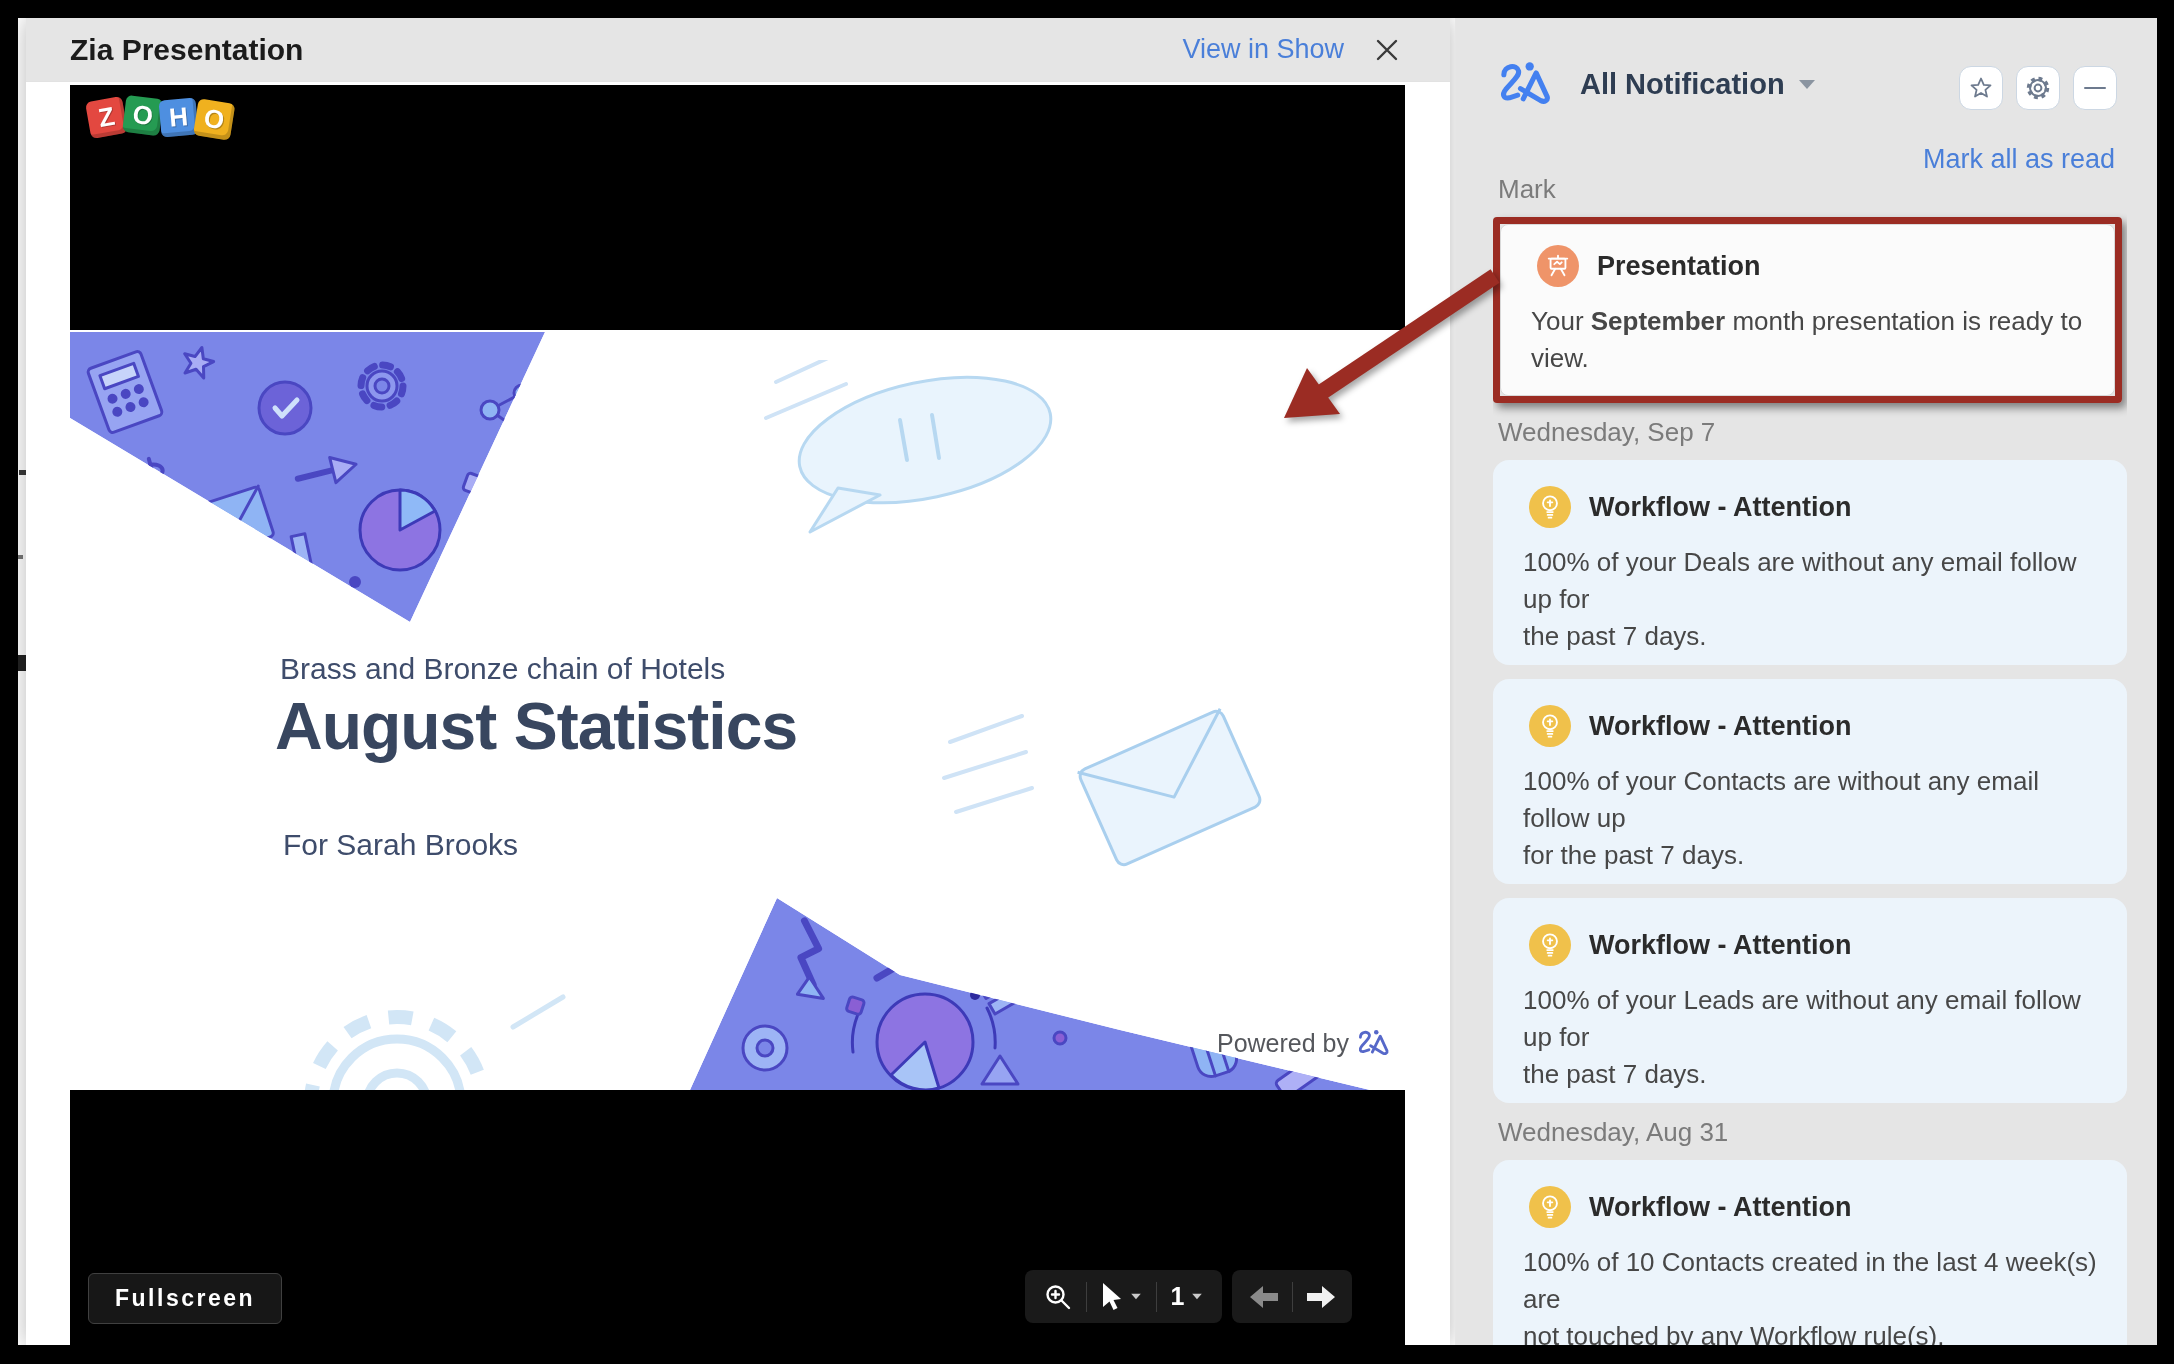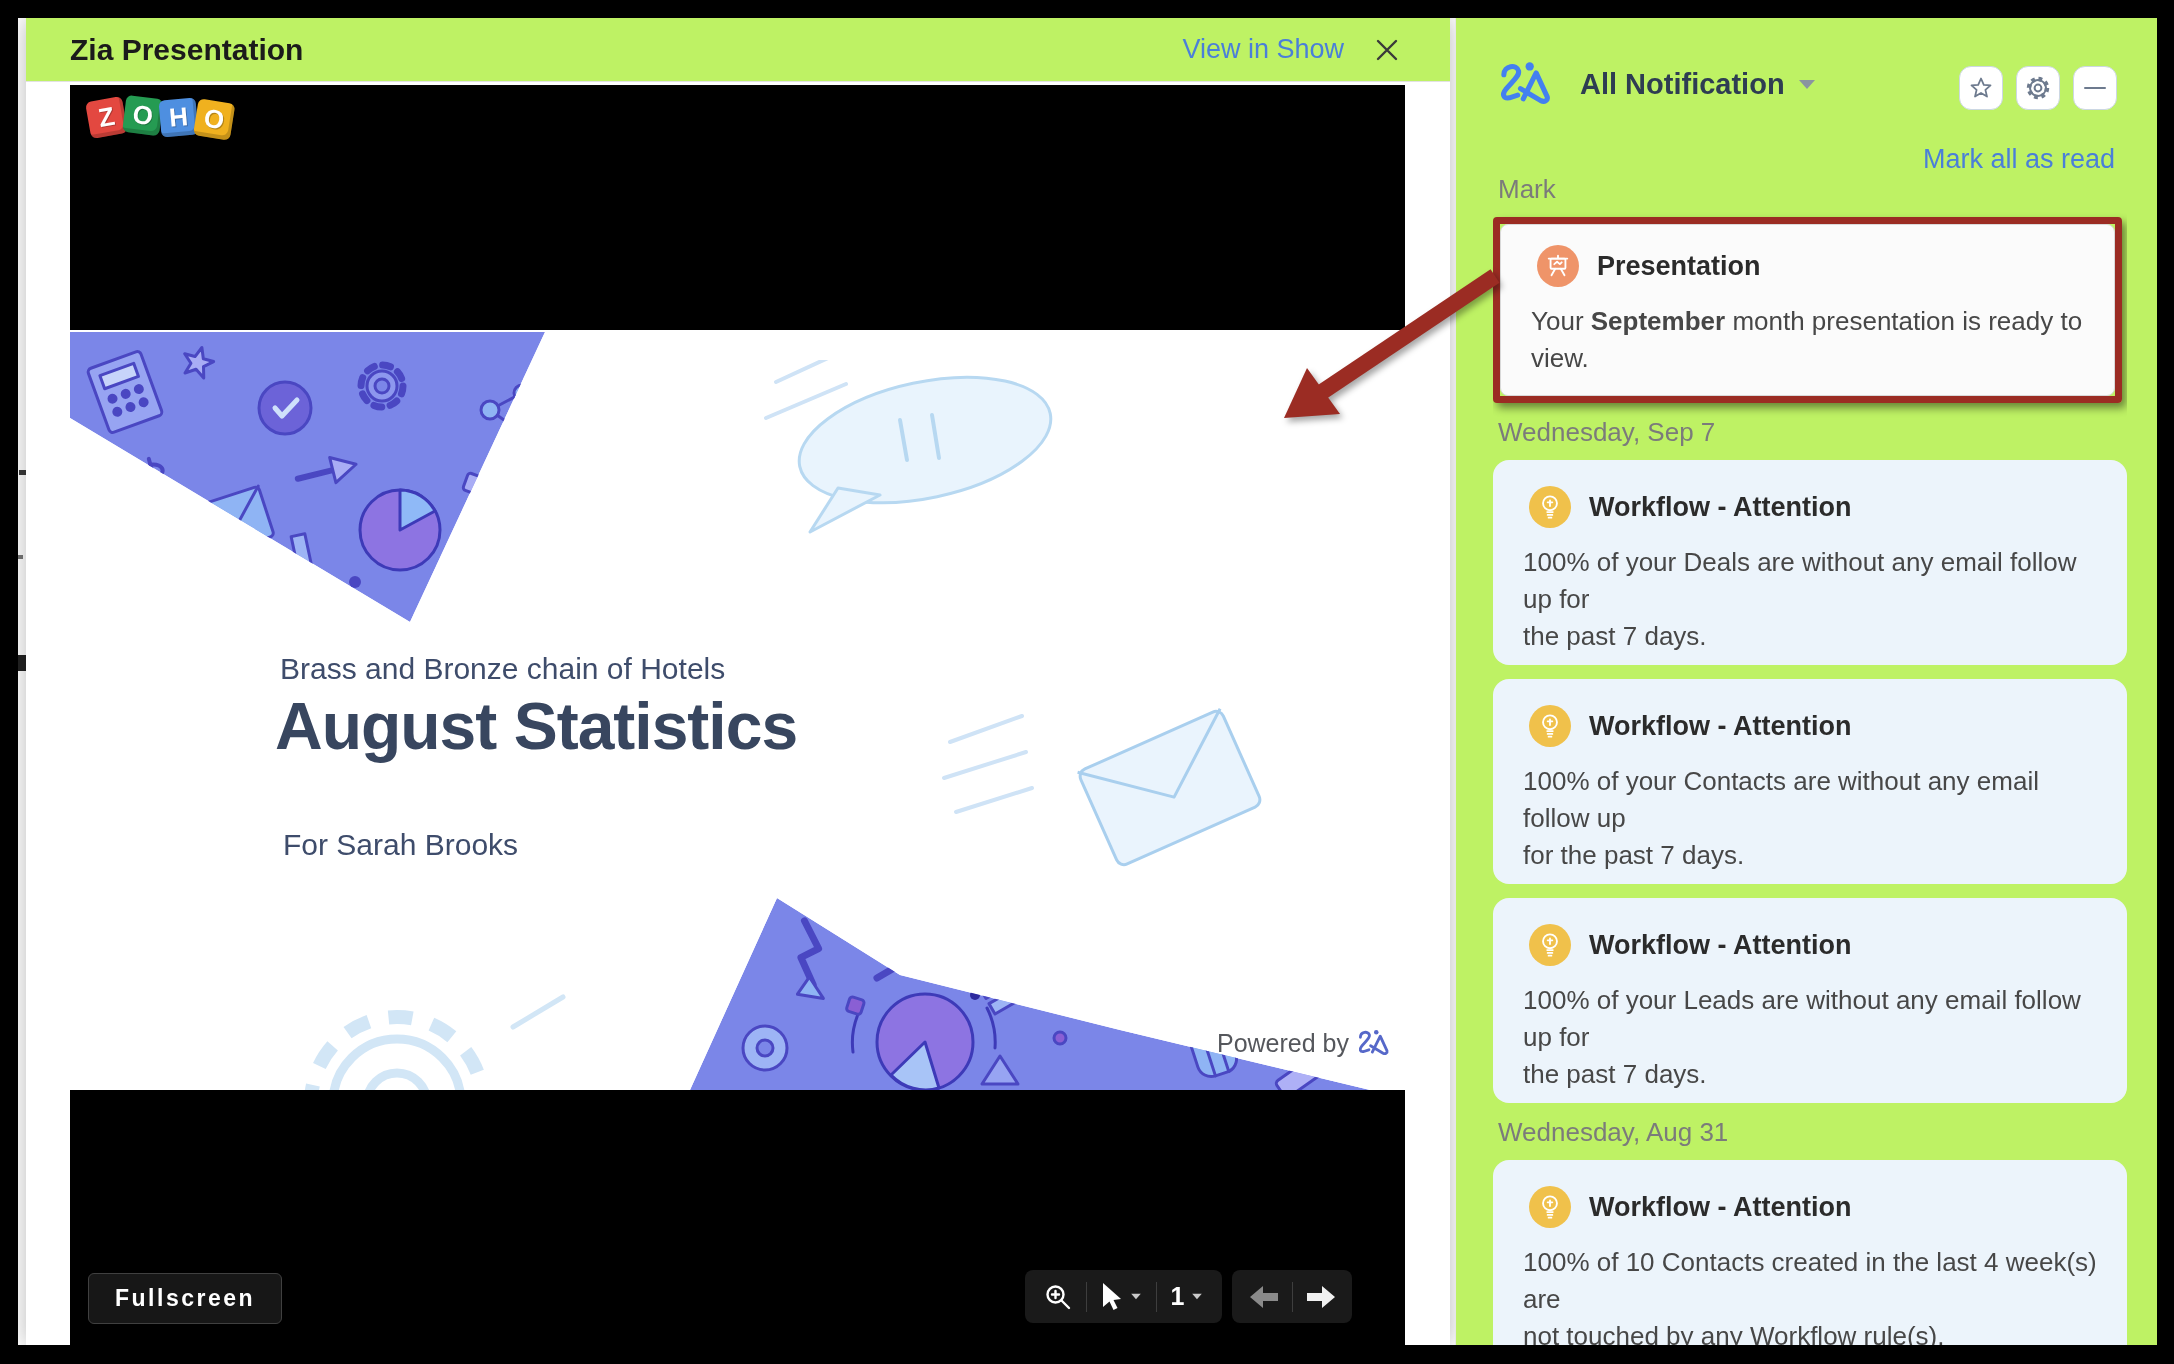--- a/index.html
+++ b/index.html
@@ -12,21 +12,21 @@
 
   
   .sliver-mark { position:absolute; background:#3a3a3a; }
 
   
   .modal {
     position:absolute; left:8px; top:0; width:1424px; height:1327px; background:#fff;
     box-shadow:0 0 22px rgba(0,0,0,.28);
   }
   .modal-header {
-    position:absolute; left:0; top:0; width:100%; height:64px; background:#bef264;
+    position:absolute; left:0; top:0; width:100%; height:64px; background:#e5e5e5;
     border-bottom:1px solid #e2e2e2; display:flex; align-items:center;
   }
   .modal-title { margin-left:44px; font-size:30px; font-weight:700; color:#1b1b1b; }
   .header-spacer { flex:1; }
   .view-show-link { font-size:27px; color:#4a7fd9; cursor:pointer; }
   .close-btn { margin-left:30px; margin-right:50px; width:26px; height:26px; cursor:pointer; }
 
   .slide {
     position:absolute; left:44px; top:67px; width:1335px; height:1260px; background:#fff; overflow:hidden;
   }
@@ -67,21 +67,21 @@
   }
   .tb1 { left:955px; width:197px; }
   .tb2 { left:1162px; width:120px; }
   .tb-divider { width:1px; height:30px; background:#3e3e3e; }
   .page-num { color:#fff; font-size:25px; font-weight:700; }
   .caret-down { width:0; height:0; border-left:6px solid transparent; border-right:6px solid transparent; border-top:7px solid #c9c9c9; display:inline-block; }
   .tb-item { display:flex; align-items:center; gap:7px; cursor:pointer; }
 
   
   .panel {
-    position:absolute; left:1437px; top:0; width:702px; height:1327px; background:#bef264;
+    position:absolute; left:1437px; top:0; width:702px; height:1327px; background:#e5e5e5;
     border-left:1px solid #e6e6e6; overflow:hidden;
   }
   .panel-header { position:absolute; left:42px; top:40px; display:flex; align-items:center; gap:26px; height:52px; }
   .filter-trigger { display:flex; align-items:center; gap:14px; cursor:pointer; }
   .filter-label { font-size:29px; font-weight:600; color:#2e3d52; }
   .panel-caret { width:0; height:0; border-left:8px solid transparent; border-right:8px solid transparent; border-top:9px solid #8a94a0; }
   .panel-buttons { position:absolute; top:48px; right:40px; display:flex; gap:13px; }
   .icon-btn {
     width:44px; height:44px; border:1px solid #ccd7e3; border-radius:12px; background:#fff;
     display:flex; align-items:center; justify-content:center; cursor:pointer; color:#6d7a8e;

